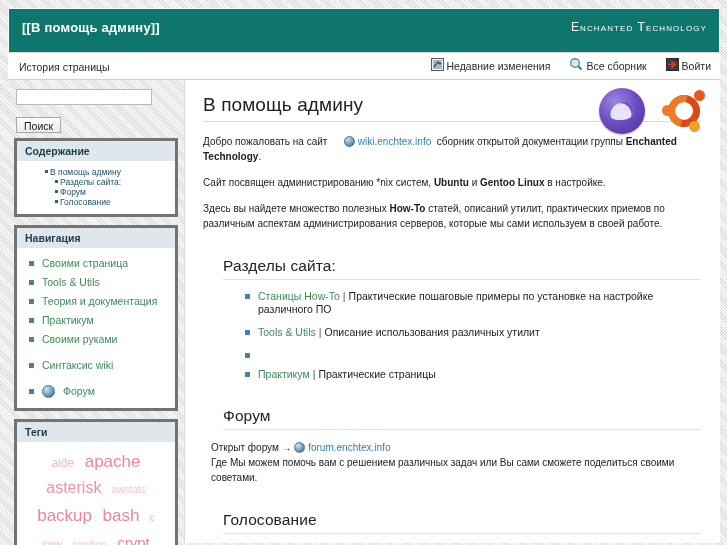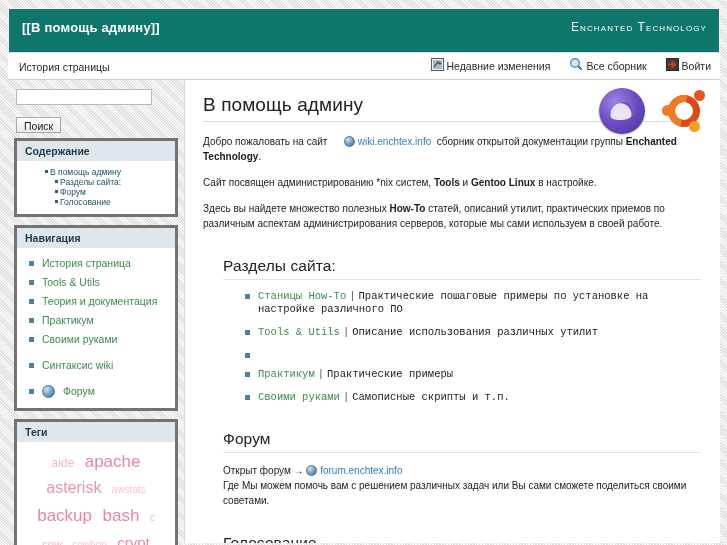--- a/index.html
+++ b/index.html
@@ -226,21 +226,20 @@
     padding: 0;
   }
   ul.sections li {
     font-size: 10.5px;
     color: #1c1c1c;
     line-height: 13px;
     margin-bottom: 10px;
     display: flex;
     align-items: flex-start;
     gap: 8px;
-    font-family: Liberation Mono, monospace;
   }
   ul.sections .sq {
     width: 5px; height: 5px;
     background: #4e7f9c;
     flex: none;
     margin-top: 4px;
   }
   ul.sections a { color: #3e8a57; text-decoration: none; }
   .sep { color: #555; margin: 0 3px; }
 
@@ -385,21 +384,21 @@
           </ul>
         </div>
       </div>
 
       <div class="box">
         <div class="box-head">Навигация</div>
         <div class="box-body nav">
           <ul>
             <li>
                 <span class="sq"></span>
-                <a>История страница</a>
+                <a>Своими страница</a>
               </li>
             <li>
                 <span class="sq"></span>
                 <a>Tools &amp; Utils</a>
               </li>
             <li>
                 <span class="sq"></span>
                 <a>Теория и документация</a>
               </li>
             <li>
@@ -448,21 +447,21 @@
 
       <p class="para">
         <span>Добро пожаловать на сайт</span>
         &nbsp;&nbsp;&nbsp;&nbsp;&nbsp;<span class="globe"></span>
         <a class="ext">wiki.enchtex.info</a>
         &nbsp;<span>сборник открытой документации группы</span>
         <b>Enchanted Technology</b><span>.</span>
       </p>
 
       <p class="para">
-        <span>Сайт посвящен администрированию *nix систем, </span><b>Tools</b><span> и </span><b>Gentoo Linux</b><span> в настройке.</span>
+        <span>Сайт посвящен администрированию *nix систем, </span><b>Ubuntu</b><span> и </span><b>Gentoo Linux</b><span> в настройке.</span>
       </p>
 
       <p class="para">
         <span>Здесь вы найдете множество полезных </span><b>How-To</b><span> статей, описаний утилит, практических приемов по различным аспектам администрирования серверов, которые мы сами используем в своей работе.</span>
       </p>
 
       <h2 class="sec-title">Разделы сайта:</h2>
 
       <ul class="sections">
         <li>
@@ -471,31 +470,27 @@
         </li>
         <li>
           <span class="sq"></span>
           <span><a>Tools &amp; Utils</a><span class="sep">|</span><span>Описание использования различных утилит</span></span>
         </li>
         <li>
           <span class="sq"></span>
         </li>
         <li>
           <span class="sq"></span>
-          <span><a>Практикум</a><span class="sep">|</span><span>Практические примеры</span></span>
-        </li>
-        <li>
-          <span class="sq"></span>
-          <span><a>Своими руками</a><span class="sep">|</span><span>Самописные скрипты и т.п.</span></span>
+          <span><a>Практикум</a><span class="sep">|</span><span>Практические страницы</span></span>
         </li>
       </ul>
 
       <h2 class="sec-title">Форум</h2>
 
-      <p class="para" style="margin-left:20px;">
+      <p class="para" style="margin-left:8px;">
         <span>Открыт форум →</span>
         <span class="globe"></span>
         <a class="ext">forum.enchtex.info</a><br>
         <span>Где Мы можем помочь вам с решением различных задач или Вы сами сможете поделиться своими советами.</span>
       </p>
 
       <h2 class="sec-title">Голосование</h2>
 
     </div>
   </div>

